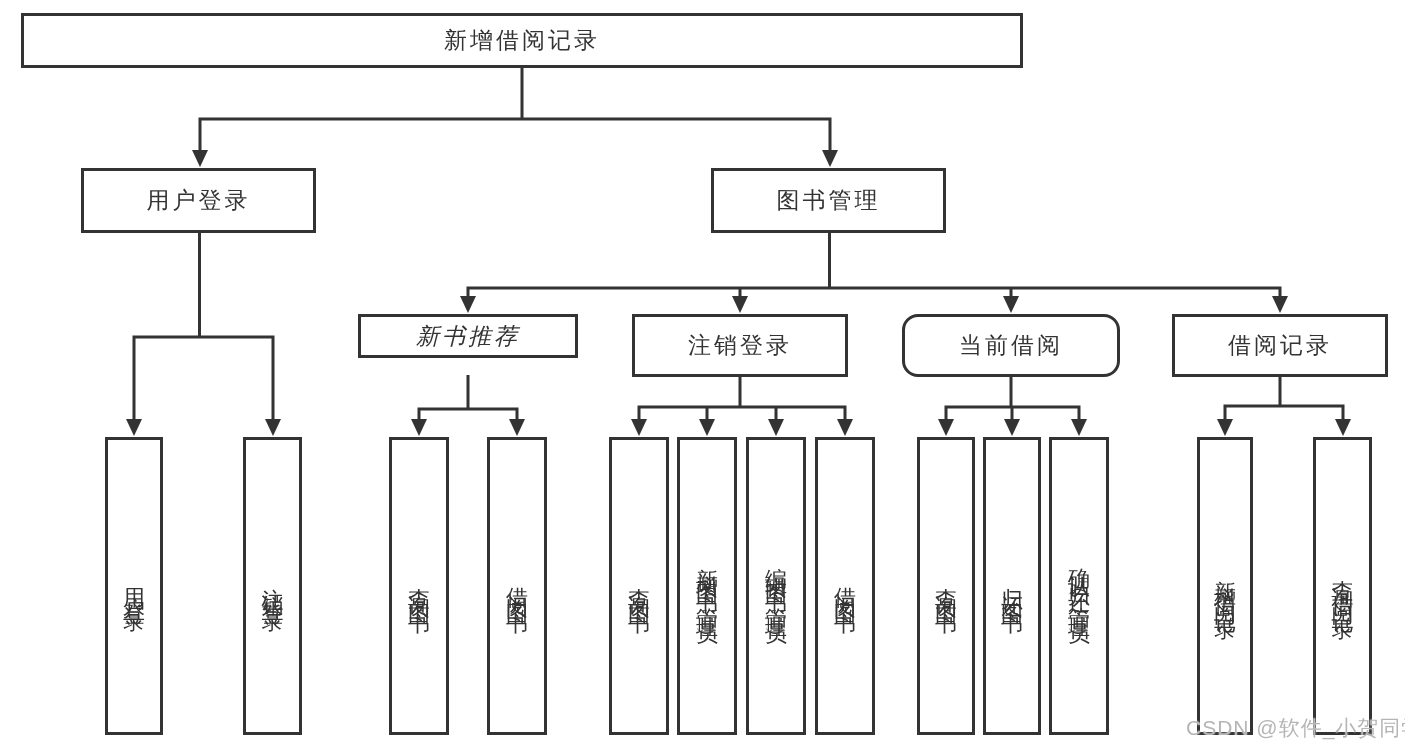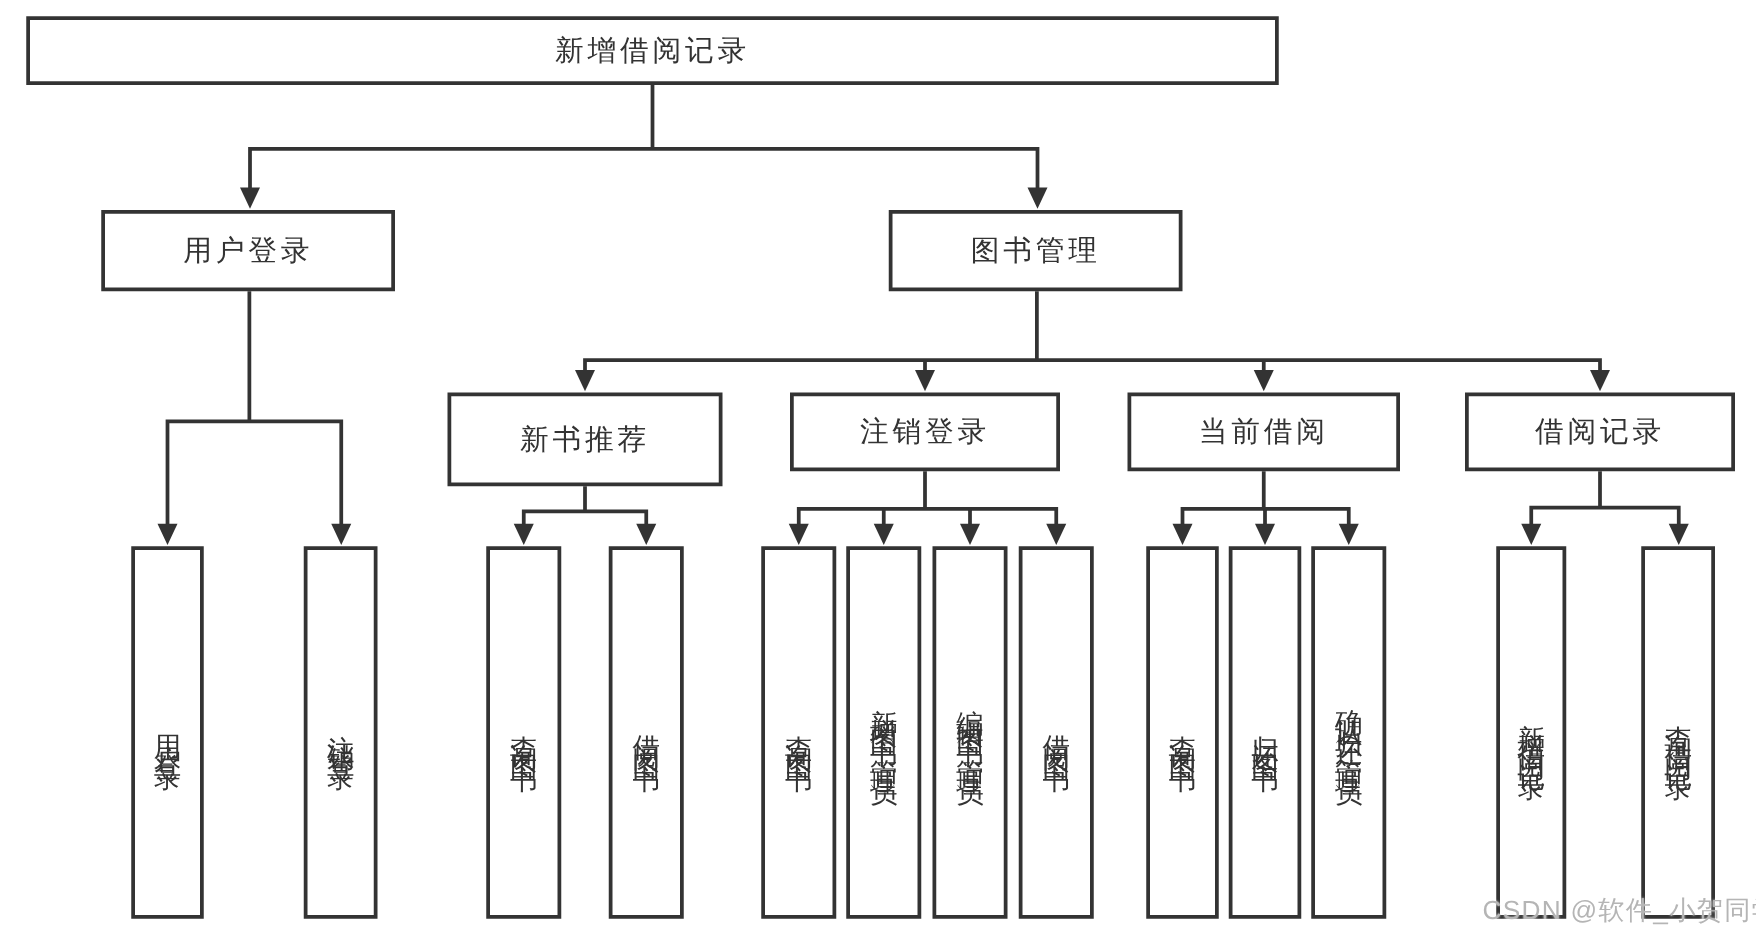--- a/index.html
+++ b/index.html
@@ -77,27 +77,27 @@
     <span>新增借阅记录</span>
   </div>
 
   <div class="box h" style="left:81px;top:168px;width:235px;height:65px;">
     <span>用户登录</span>
   </div>
   <div class="box h" style="left:711px;top:168px;width:235px;height:65px;">
     <span>图书管理</span>
   </div>
 
-  <div class="box h" style="left:358px;top:314px;width:220px;height:75px;">
+  <div class="box h" style="left:358px;top:314px;width:220px;height:44px;font-style:italic;">
     <span>新书推荐</span>
   </div>
   <div class="box h" style="left:632px;top:314px;width:216px;height:63px;">
     <span>注销登录</span>
   </div>
-  <div class="box h" style="left:902px;top:314px;width:218px;height:63px;">
+  <div class="box h" style="left:902px;top:314px;width:218px;height:63px;border-radius:16px;">
     <span>当前借阅</span>
   </div>
   <div class="box h" style="left:1172px;top:314px;width:216px;height:63px;">
     <span>借阅记录</span>
   </div>
 
   <div class="box v" style="left:105px;top:437px;width:58px;height:298px;">
     <span>用户登录</span>
   </div>
   <div class="box v" style="left:243px;top:437px;width:59px;height:298px;">

